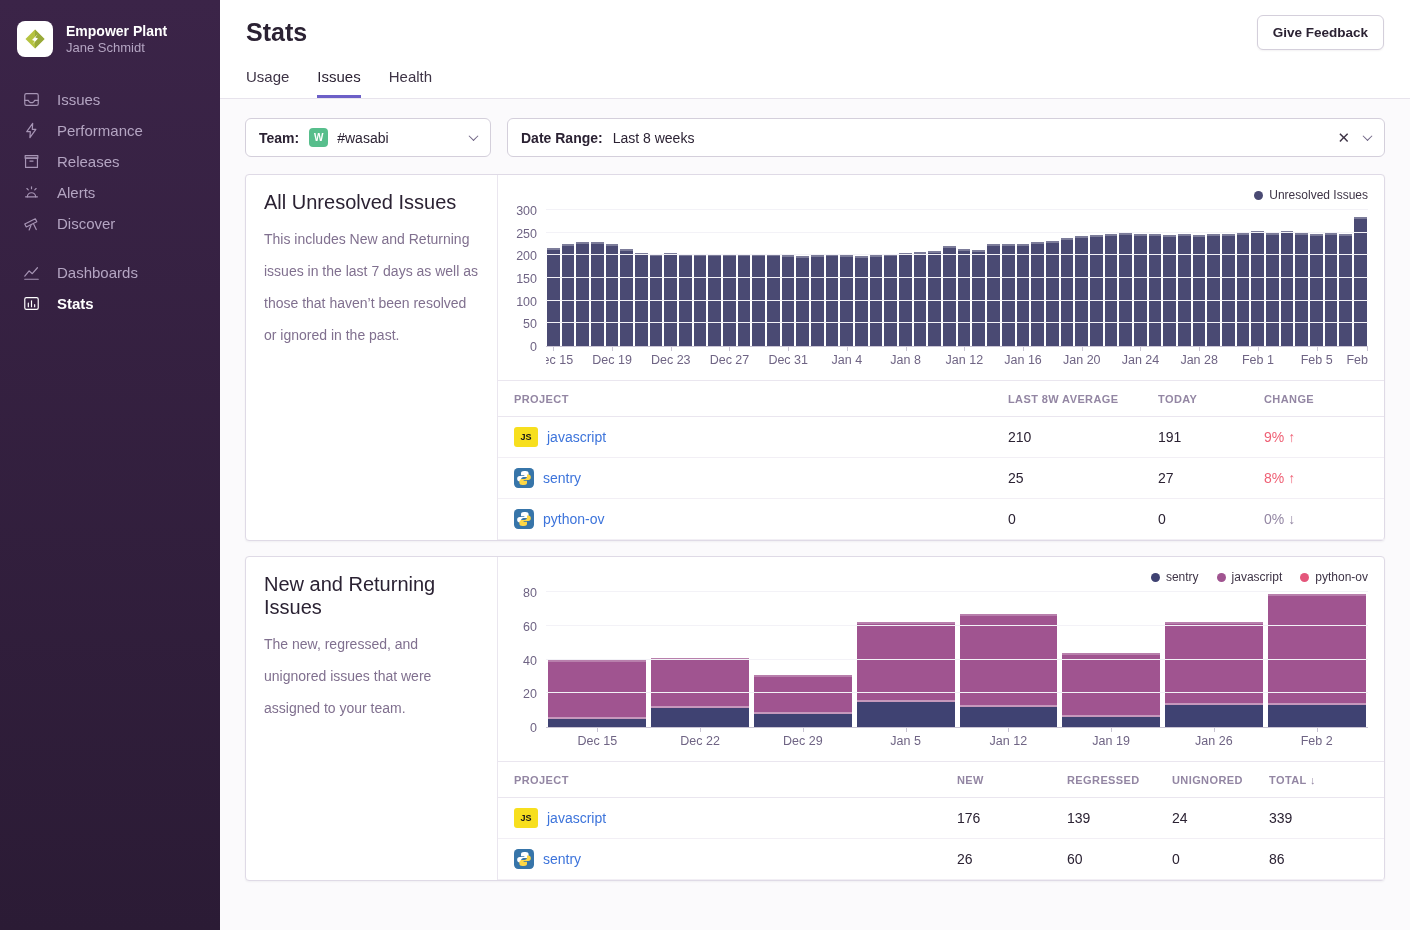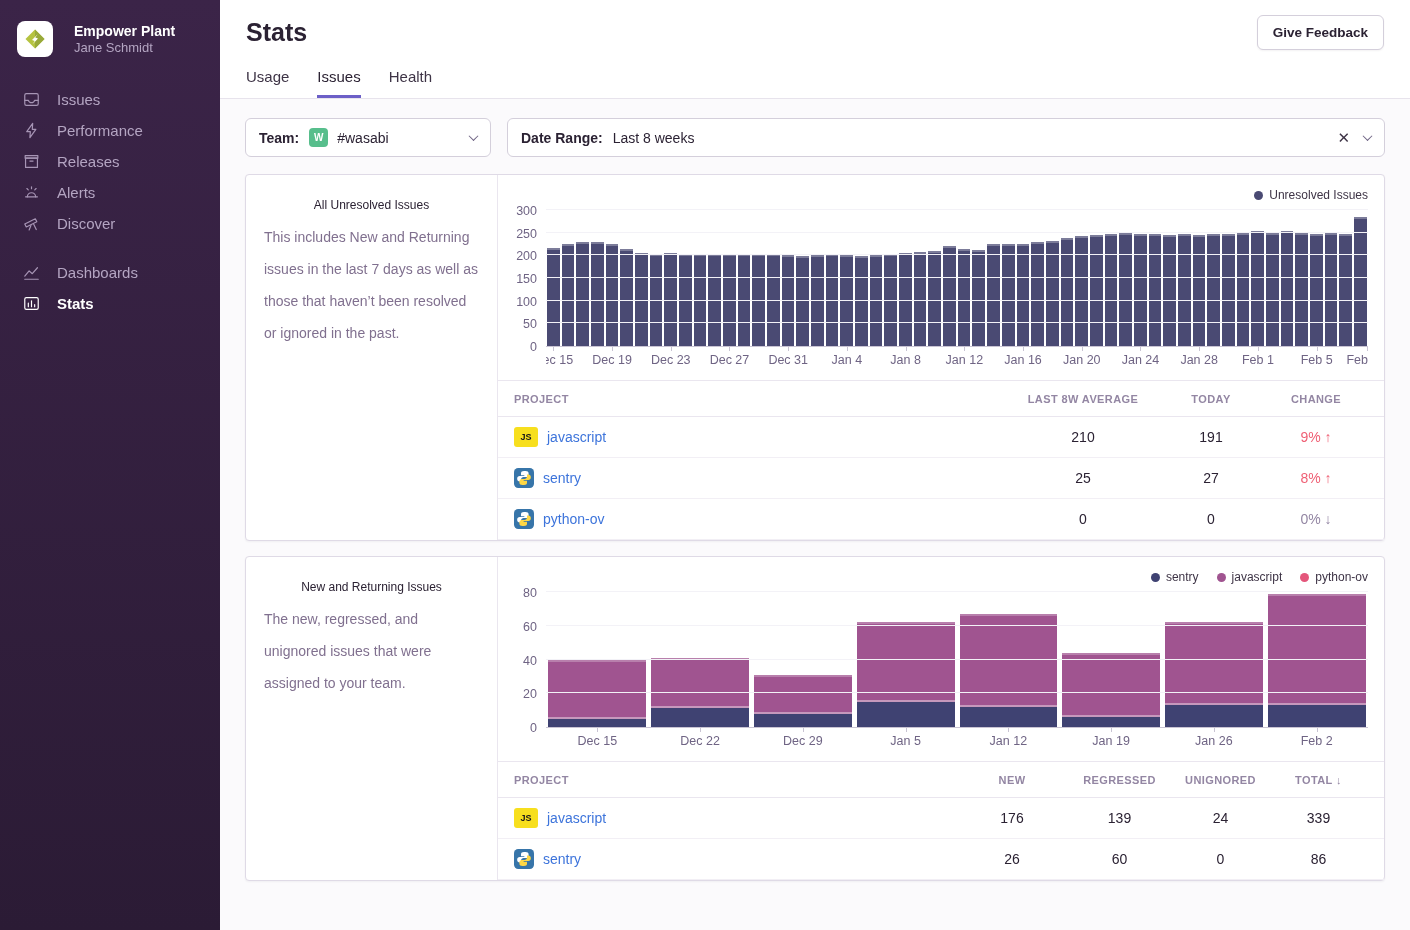--- a/index.html
+++ b/index.html
@@ -5,21 +5,21 @@
   * { box-sizing: border-box; }
   html,body { margin:0; padding:0; }
   body {
     width:1410px; height:930px; overflow:hidden; display:flex;
     background:#fff; font-family:"Liberation Sans", sans-serif;
     -webkit-font-smoothing:antialiased; color:#2b2233;
   }
   
   .sidebar { width:220px; flex:none; background:linear-gradient(180deg,#3b2448 0%,#2b1b35 100%);
     color:#b4a5c2; padding-top:21px; }
-  .org { display:flex; align-items:center; gap:21px; padding:0 17px; margin-bottom:27px; }
+  .org { display:flex; align-items:center; gap:13px; padding:0 17px; margin-bottom:27px; }
   .org-avatar { width:36px; height:36px; background:#fff; border-radius:8px; flex:none;
     display:flex; align-items:center; justify-content:center; }
   .org-avatar svg { width:24px; height:24px; }
   .org-name { color:#fff; font-weight:bold; font-size:14px; line-height:17px; }
   .org-user { color:#b4a5c2; font-size:13px; line-height:16px; }
   .nav-item { display:flex; align-items:center; gap:16px; padding:6px 16px 6px 22px;
     font-size:15px; cursor:pointer; }
   .nav-item svg { width:19px; height:19px; flex:none; stroke:#a795b5; fill:none;
     stroke-width:1.5; stroke-linecap:round; stroke-linejoin:round; }
   .nav-item.active { color:#fff; font-weight:bold; }
@@ -46,21 +46,21 @@
   .team-avatar { width:19px; height:19px; border-radius:4px; background:#57be8c; color:#fff;
     font-size:10px; font-weight:bold; display:flex; align-items:center; justify-content:center; margin-right:9px; }
   .chevron { width:7px; height:7px; border-right:1.7px solid #6f6484; border-bottom:1.7px solid #6f6484;
     transform:rotate(45deg) translate(-1px,-1px); }
   .spacer { flex:1; }
   .clear-x { font-size:15px; color:#3e3446; margin-right:14px; cursor:pointer; }
   
   .panel { display:flex; background:#fff; border:1px solid #dfdae6; border-radius:4px;
     box-shadow:0 1px 2px rgba(43,34,51,.05); margin-bottom:15px; }
   .panel-left { width:252px; flex:none; padding:16px 18px; border-right:1px solid #eae6ef; }
-  .panel-title { font-size:12px; font-weight:400; margin:7px 0 9px; color:#2b2233;text-align:center; }
+  .panel-title { font-size:20px; font-weight:400; margin:0 0 9px; color:#2b2233; }
   .panel-desc { font-size:14px; color:#80708f; line-height:32px; margin:0; }
   .panel-right { flex:1; min-width:0; display:flex; flex-direction:column; }
   
   .chart { padding:12px 16px 0; }
   .legend { display:flex; justify-content:flex-end; align-items:center; gap:18px;
     height:16px; margin-bottom:7px; font-size:12px; color:#3e3446; }
   .legend-item { display:flex; align-items:center; cursor:pointer; }
   .dot { width:9px; height:9px; border-radius:50%; margin-right:6px; }
   .chart-body { display:flex; }
   .yaxis { width:32px; flex:none; position:relative; font-size:12.5px; color:#6f6484; }
@@ -80,21 +80,21 @@
   .seg { width:100%; }
   .seg + .seg { border-bottom:2px solid rgba(255,255,255,.4); border-top:2px solid rgba(255,255,255,.25); }
   
   .stat-table { margin-top:6px; }
   .thead, .trow { display:grid; align-items:center; padding:0 16px; }
   .t1 { grid-template-columns:minmax(0,1fr) 150px 106px 104px; }
   .t2 { grid-template-columns:minmax(0,1fr) 110px 105px 97px 99px; }
   .thead { height:37px; border-top:1px solid #eae6ef; border-bottom:1px solid #eae6ef;
     color:#9386a3; font-size:11px; font-weight:bold; letter-spacing:.4px; }
   .trow { height:41px; border-bottom:1px solid #f2eff5; font-size:14px; color:#2b2233; }
-  .num { text-align:center; }
+  .num { text-align:left; }
   .proj { display:flex; align-items:center; gap:9px; }
   .proj-link { color:#3d74db; text-decoration:none; cursor:pointer; }
   .js-badge { width:24px; height:20px; border-radius:3px; background:#f7df1e; color:#15141a;
     font-size:9px; font-weight:bold; display:flex; align-items:center; justify-content:center; flex:none; }
   .py-badge { width:20px; height:20px; flex:none; }
   .trend-up { color:#ef5f74; }
   .trend-down { color:#9386a3; }
   .sort-arrow { color:#9386a3; }
 </style>
 </head>

